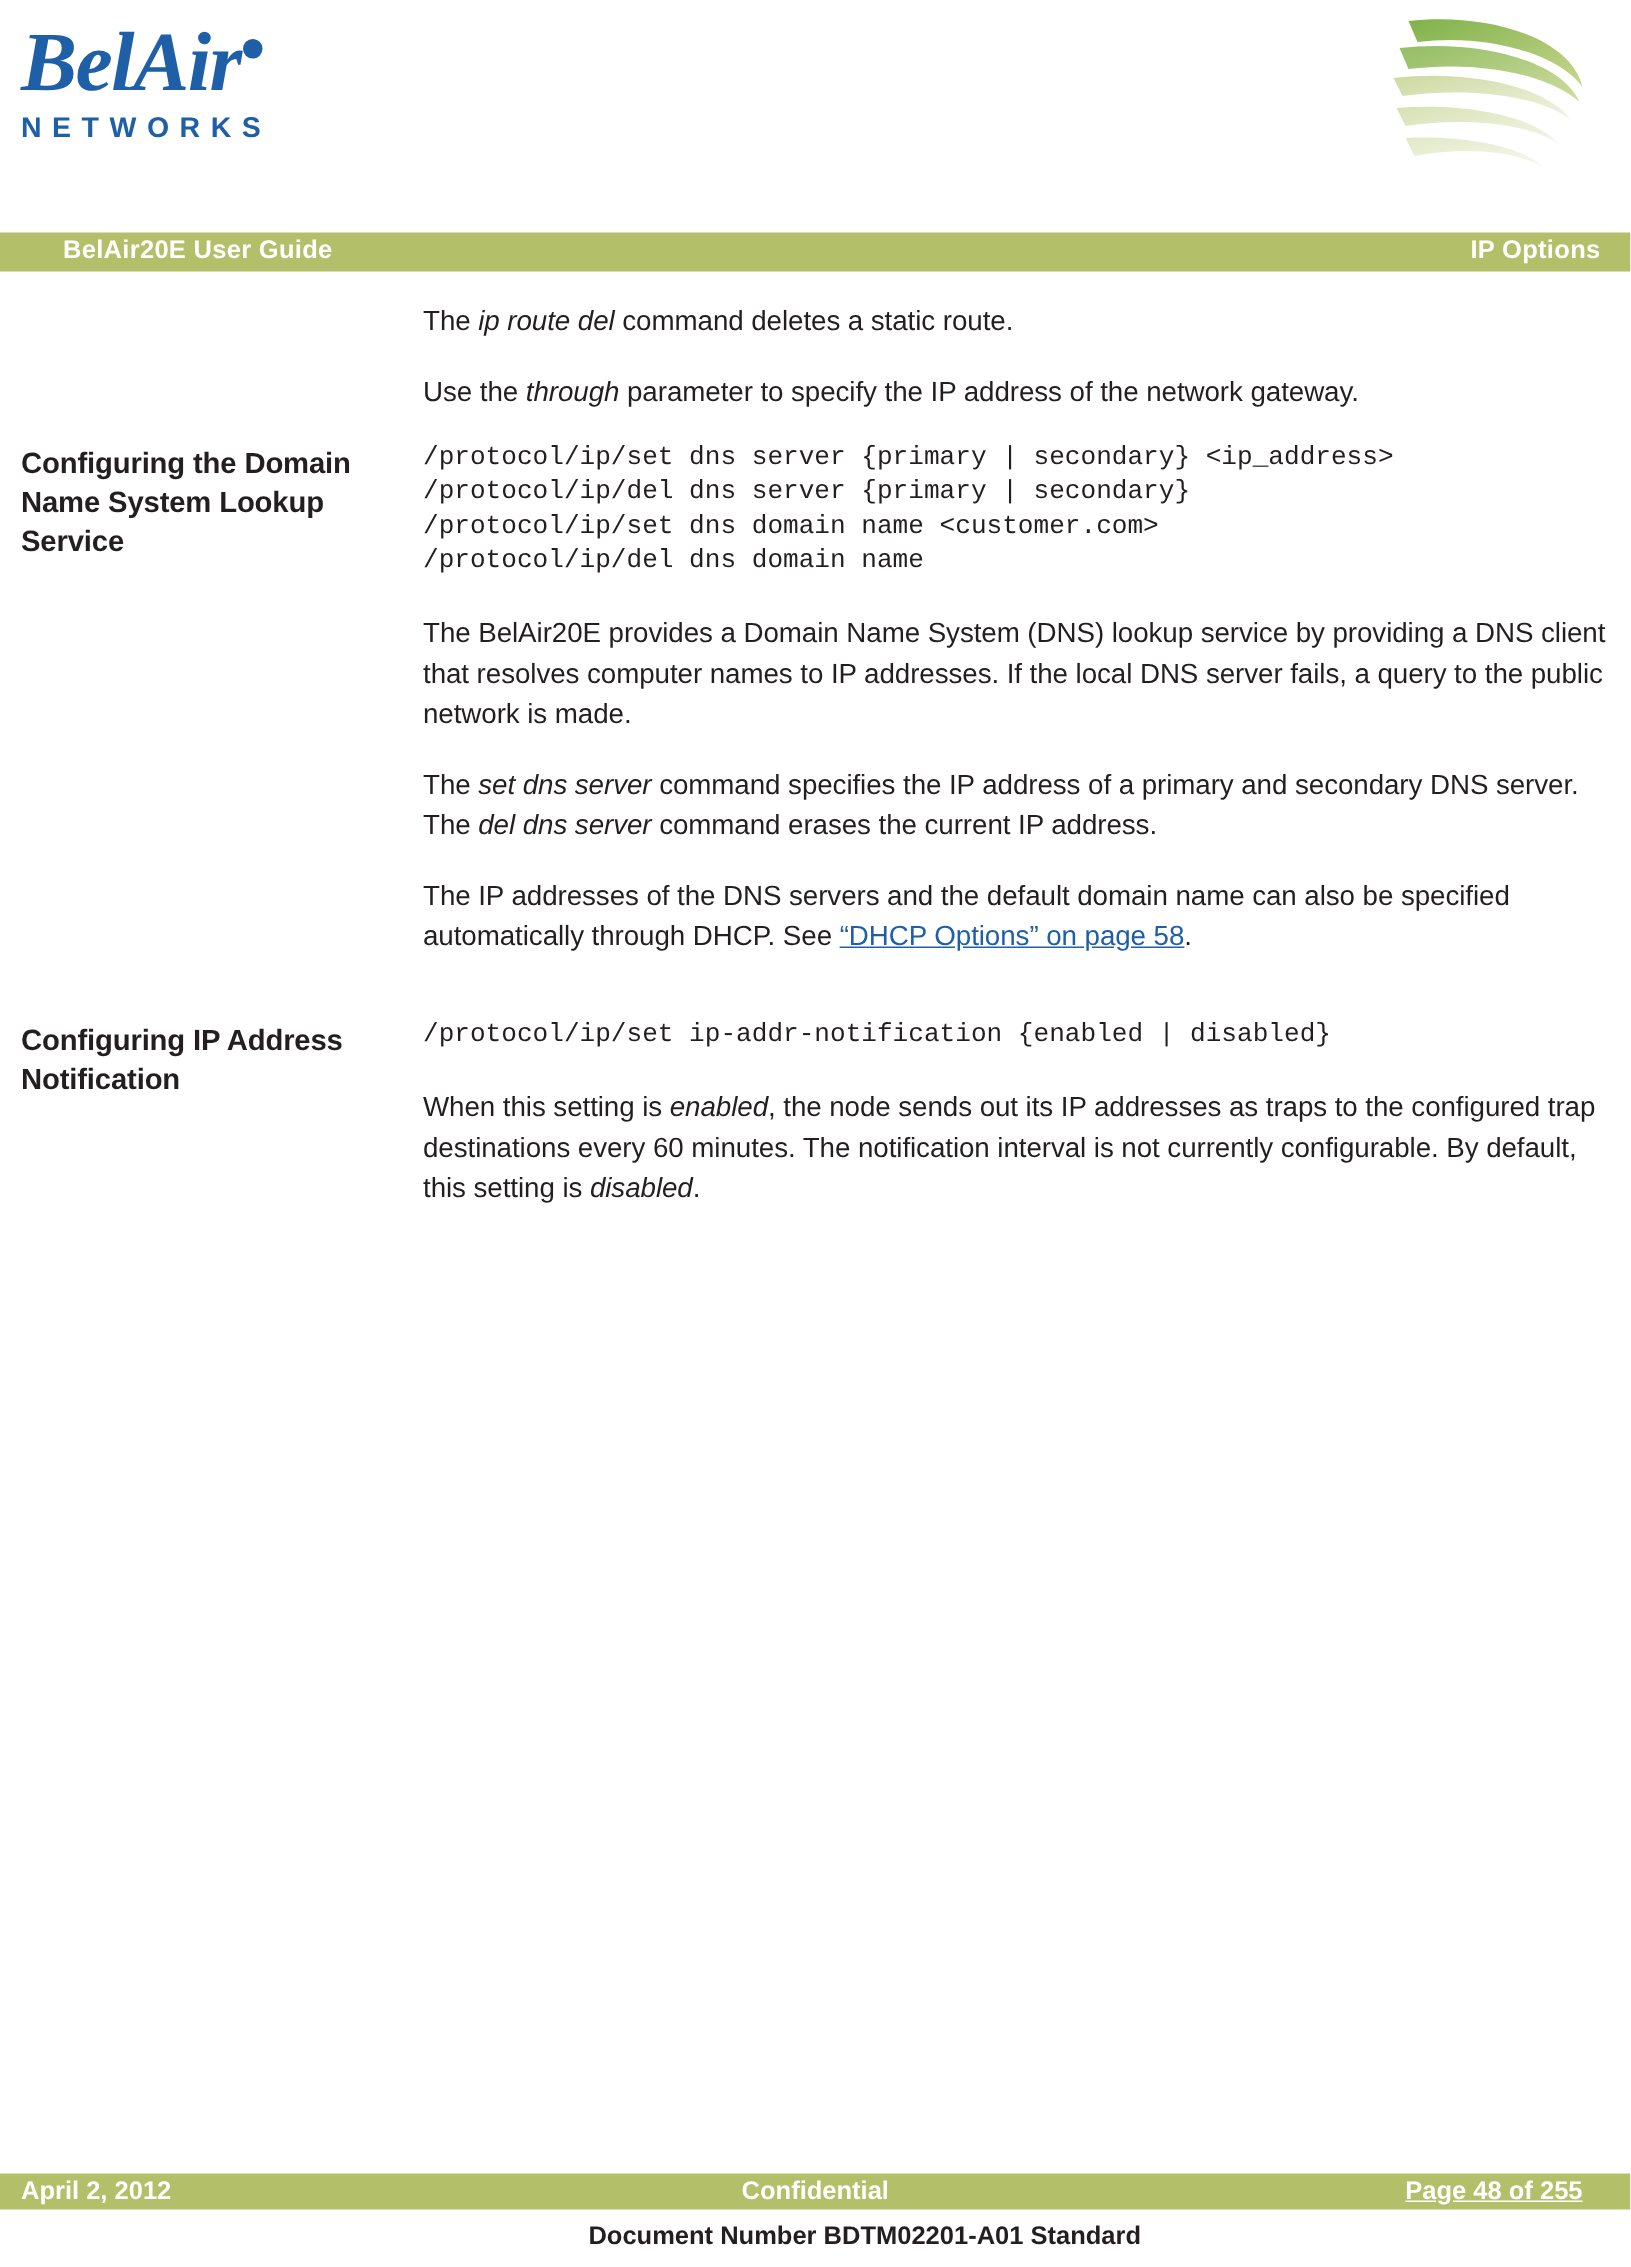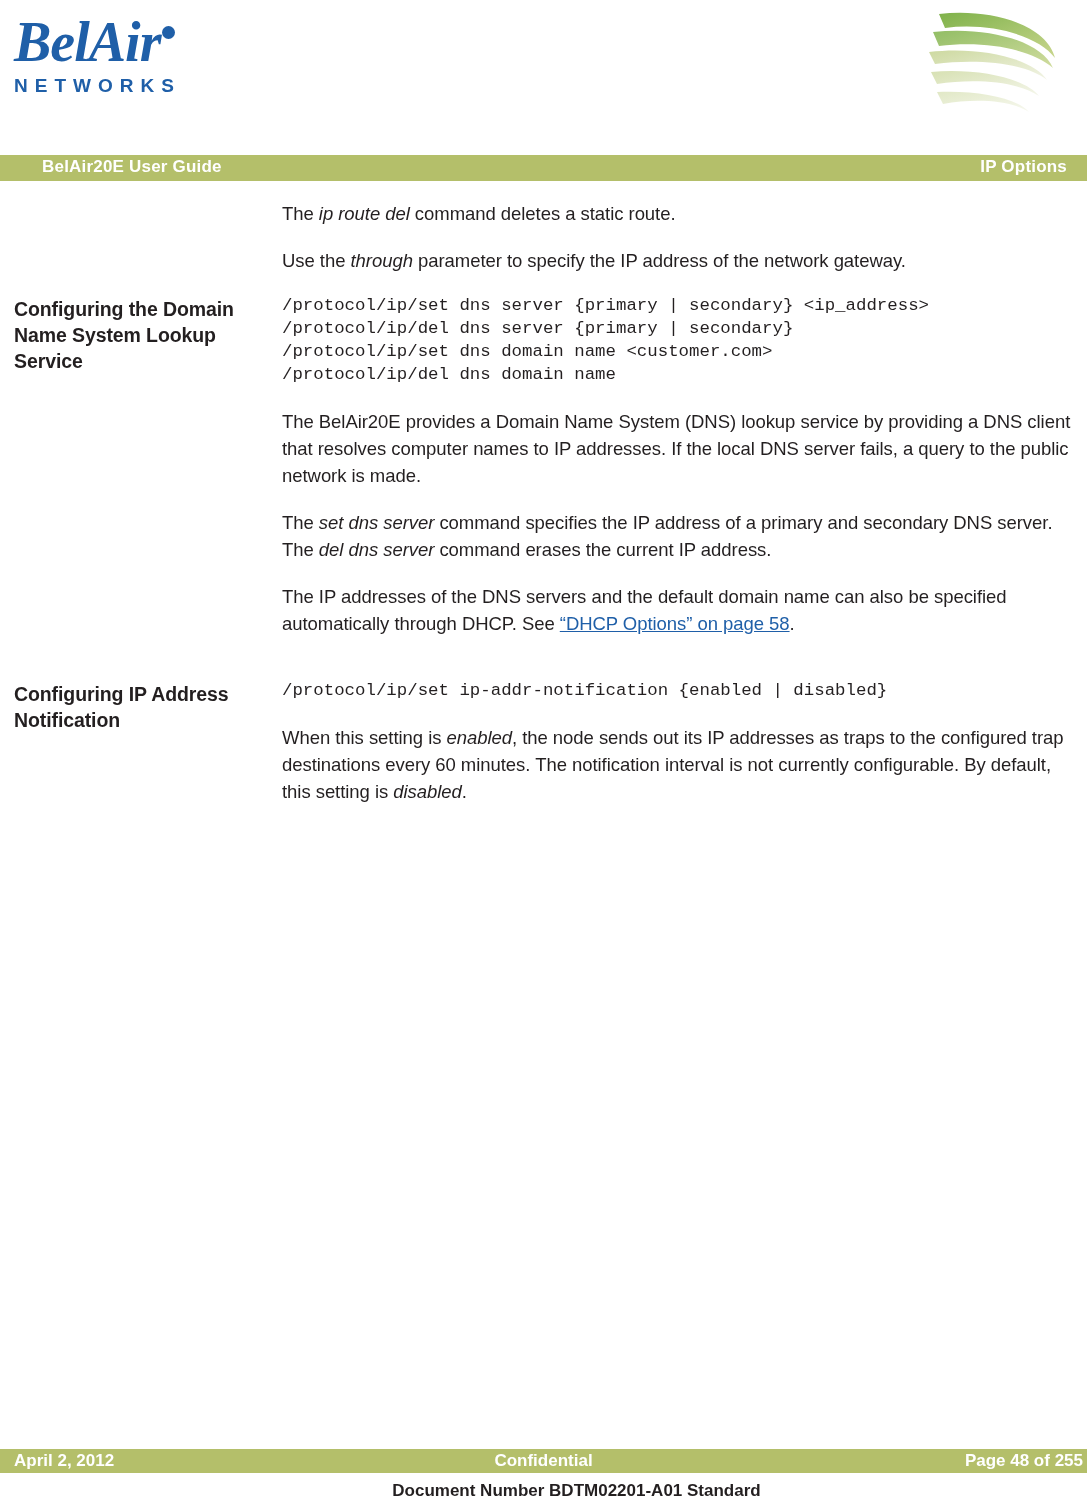--- a/index.html
+++ b/index.html
@@ -167,25 +167,26 @@
     left: 0;
     width: 1087px;
     text-align: center;
     bottom: 40px;
     font-size: 17px;
     font-weight: bold;
     color: #ffffff;
   }
   .foot-right {
     position: absolute;
-    right: 4px;
+    right: 32px;
     bottom: 40px;
     font-size: 17px;
     font-weight: bold;
     color: #ffffff;
+    text-decoration: underline;
   }
   .foot-doc {
     position: absolute;
     left: 0;
     width: 1087px;
     text-align: center;
     bottom: 10px;
     font-size: 17px;
     font-weight: bold;
     color: #231f20;

